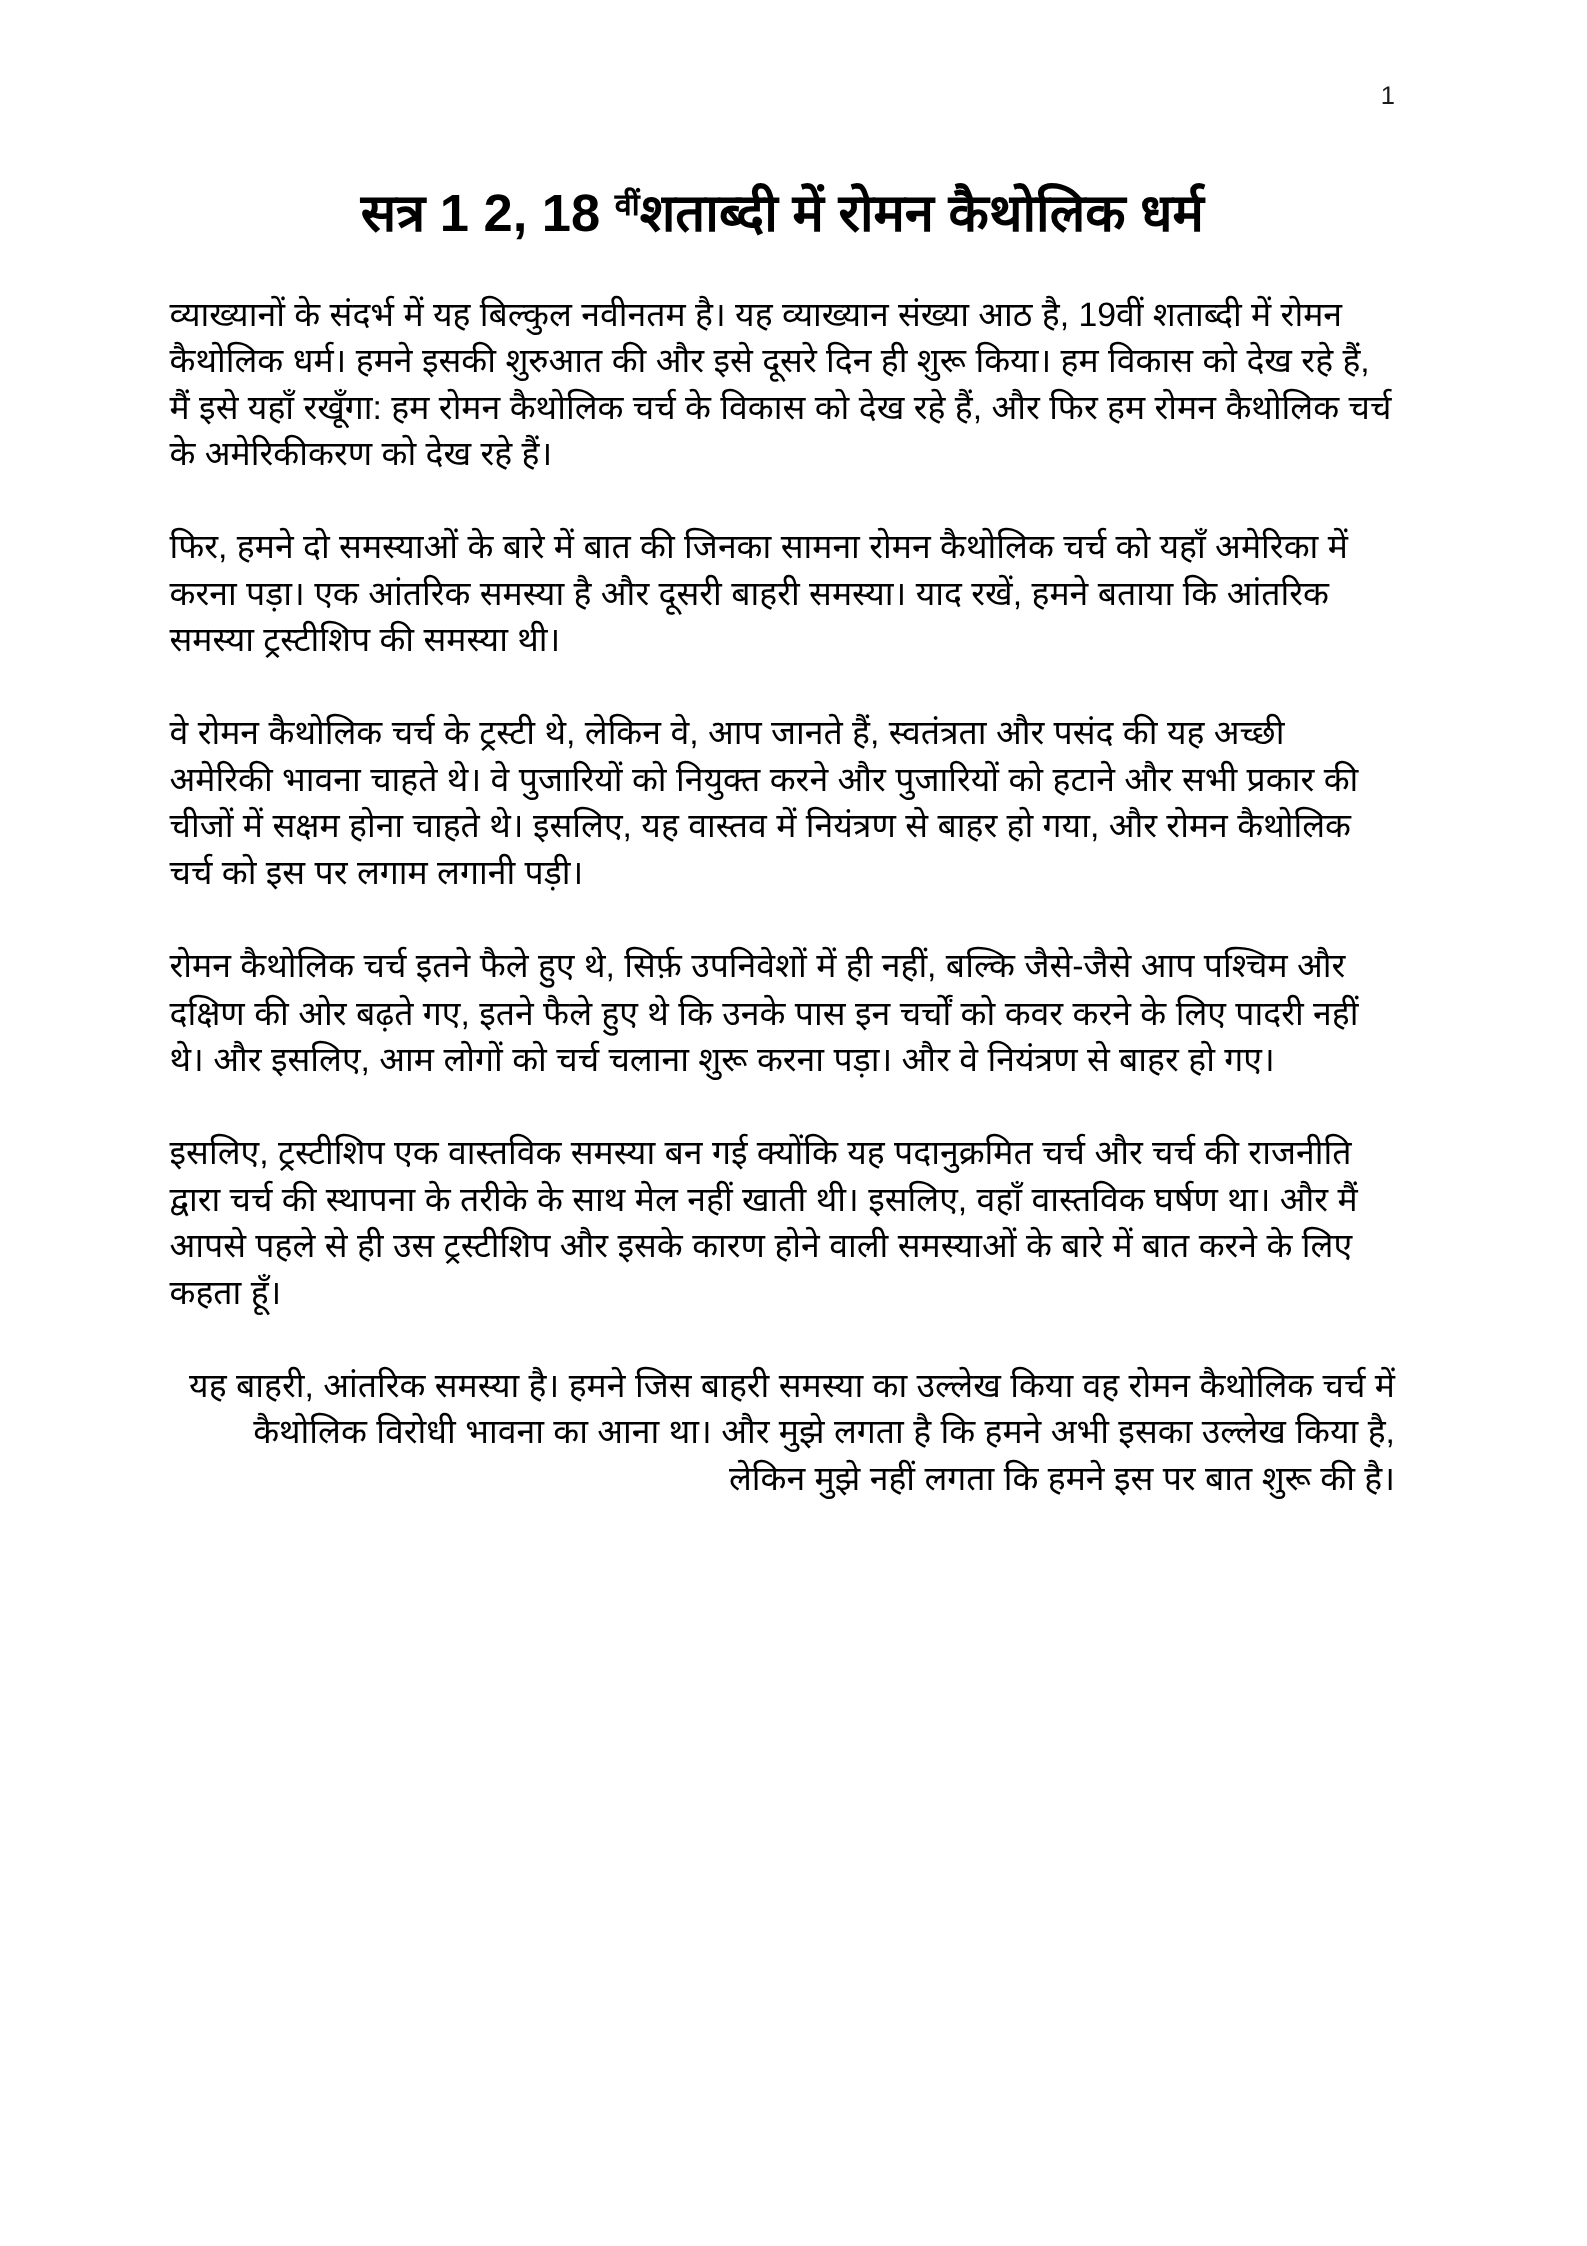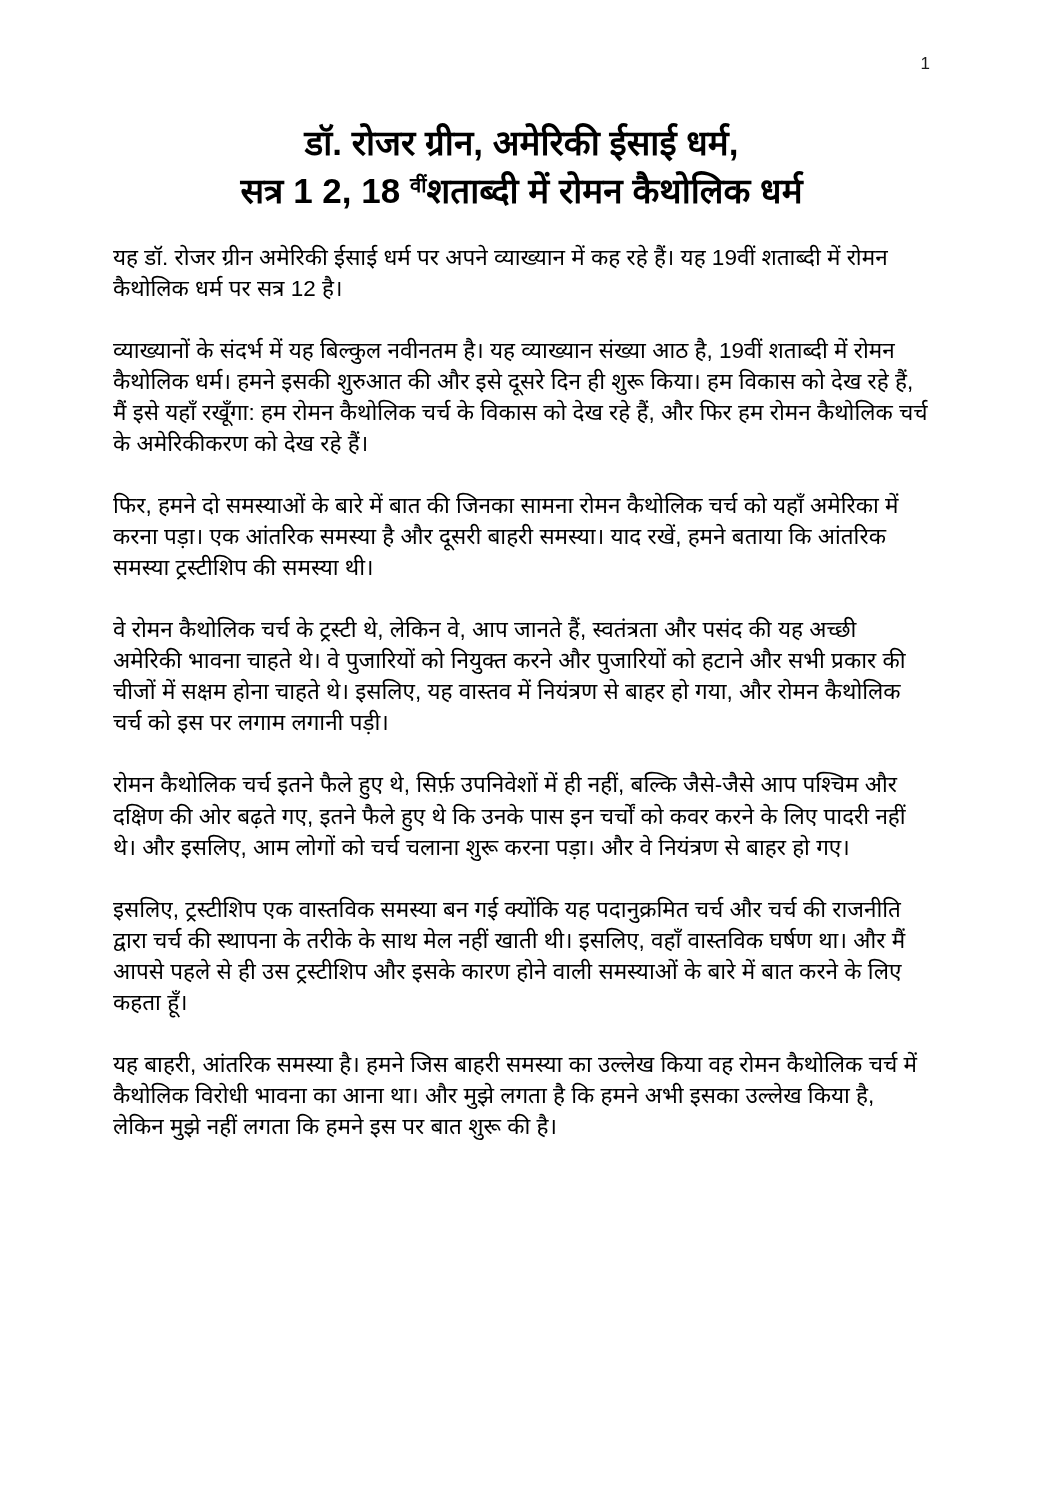--- a/index.html
+++ b/index.html
@@ -47,37 +47,35 @@
   .body-text {
     margin-top: 27px;
     font-size: 22.5px;
     line-height: 1.38;
     text-align: left;
   }
   .body-text p {
     margin: 0 0 31px 0;
     padding: 0;
   }
-  .body-text p:last-child { margin-bottom: 10px; }
+  .body-text p:last-child { margin-bottom: 10px; text-align: right; }
 </style>
 </head>
 <body>
 
 <div class="page">
 
   <div class="page-number">1</div>
 
   <div class="title-block">
-    <div>डॉ. रोजर ग्रीन, अमेरिकी ईसाई धर्म,</div>
     <div><span>सत्र 1 2, 18 </span><span class="sup-ord">वीं</span><span>शताब्दी में रोमन कैथोलिक धर्म</span></div>
   </div>
 
 
   <div class="body-text">
-    <p>यह डॉ. रोजर ग्रीन अमेरिकी ईसाई धर्म पर अपने व्याख्यान में कह रहे हैं। यह 19वीं शताब्दी में रोमन कैथोलिक धर्म पर सत्र 12 है।</p>
     <p>व्याख्यानों के संदर्भ में यह बिल्कुल नवीनतम है। यह व्याख्यान संख्या आठ है, 19वीं शताब्दी में रोमन कैथोलिक धर्म। हमने इसकी शुरुआत की और इसे दूसरे दिन ही शुरू किया। हम विकास को देख रहे हैं, मैं इसे यहाँ रखूँगा: हम रोमन कैथोलिक चर्च के विकास को देख रहे हैं, और फिर हम रोमन कैथोलिक चर्च के अमेरिकीकरण को देख रहे हैं।</p>
     <p>फिर, हमने दो समस्याओं के बारे में बात की जिनका सामना रोमन कैथोलिक चर्च को यहाँ अमेरिका में करना पड़ा। एक आंतरिक समस्या है और दूसरी बाहरी समस्या। याद रखें, हमने बताया कि आंतरिक समस्या ट्रस्टीशिप की समस्या थी।</p>
     <p>वे रोमन कैथोलिक चर्च के ट्रस्टी थे, लेकिन वे, आप जानते हैं, स्वतंत्रता और पसंद की यह अच्छी अमेरिकी भावना चाहते थे। वे पुजारियों को नियुक्त करने और पुजारियों को हटाने और सभी प्रकार की चीजों में सक्षम होना चाहते थे। इसलिए, यह वास्तव में नियंत्रण से बाहर हो गया, और रोमन कैथोलिक चर्च को इस पर लगाम लगानी पड़ी।</p>
     <p>रोमन कैथोलिक चर्च इतने फैले हुए थे, सिर्फ़ उपनिवेशों में ही नहीं, बल्कि जैसे-जैसे आप पश्चिम और दक्षिण की ओर बढ़ते गए, इतने फैले हुए थे कि उनके पास इन चर्चों को कवर करने के लिए पादरी नहीं थे। और इसलिए, आम लोगों को चर्च चलाना शुरू करना पड़ा। और वे नियंत्रण से बाहर हो गए।</p>
     <p>इसलिए, ट्रस्टीशिप एक वास्तविक समस्या बन गई क्योंकि यह पदानुक्रमित चर्च और चर्च की राजनीति द्वारा चर्च की स्थापना के तरीके के साथ मेल नहीं खाती थी। इसलिए, वहाँ वास्तविक घर्षण था। और मैं आपसे पहले से ही उस ट्रस्टीशिप और इसके कारण होने वाली समस्याओं के बारे में बात करने के लिए कहता हूँ।</p>
     <p>यह बाहरी, आंतरिक समस्या है। हमने जिस बाहरी समस्या का उल्लेख किया वह रोमन कैथोलिक चर्च में कैथोलिक विरोधी भावना का आना था। और मुझे लगता है कि हमने अभी इसका उल्लेख किया है, लेकिन मुझे नहीं लगता कि हमने इस पर बात शुरू की है।</p>
   </div>
 
 </div>
 

